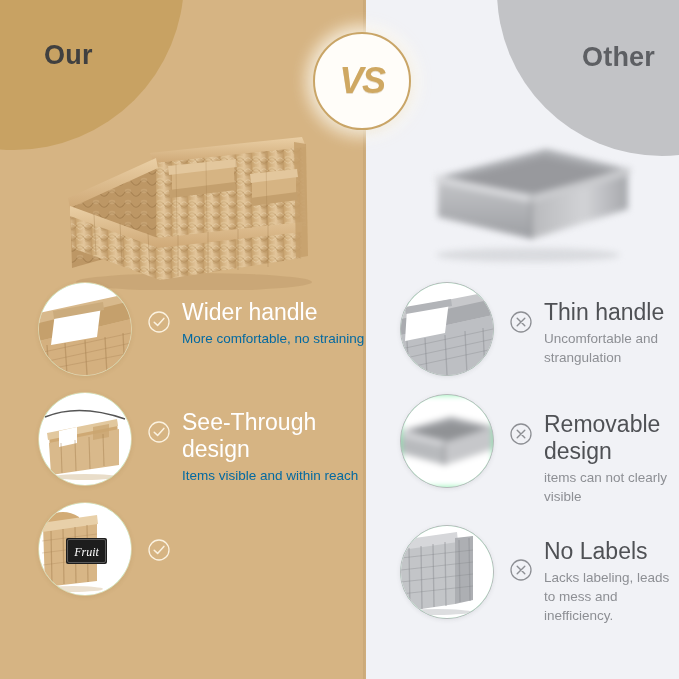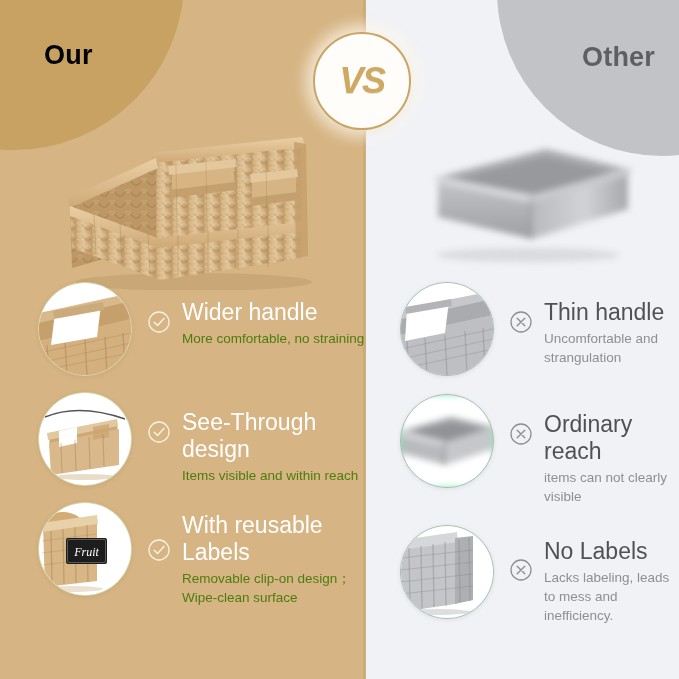--- a/index.html
+++ b/index.html
@@ -59,21 +59,21 @@
   .corner-label {
     position: absolute;
     font-weight: bold;
     letter-spacing: 0.2px;
     user-select: none;
   }
   .label-our {
     left: 44px;
     top: 40px;
     font-size: 27px;
-    color: #000000;
+    color: #404040;
   }
   .label-other {
     right: 24px;
     top: 42px;
     font-size: 27px;
     color: #5d5f63;
   }
 
   
   .vs-badge {
@@ -156,21 +156,21 @@
     margin: 0 0 3px 0;
     font-weight: normal;
   }
   .fsub {
     font-size: 13.5px;
     line-height: 1.42;
     margin: 0;
     font-weight: normal;
   }
   .left-title  { color: #ffffff; }
-  .left-sub    { color: #4d7c0f; }
+  .left-sub    { color: #0369a1; }
   .right-title { color: #4f5155; }
   .right-sub   { color: #8d8f94; }
 
   
   .row-l1 { margin-bottom: 16px; }
   .row-l2 { margin-bottom: 16px; }
   .row-l3 .ftext { padding-top: 10px; }
   .row-l3 .mark  { margin-top: 36px; }
 
   .row-r1 { margin-bottom: 18px; }
@@ -405,24 +405,20 @@
             <ellipse cx="34" cy="86" rx="30" ry="3" fill="#c9a978" opacity="0.35"></ellipse>
           </svg>
         </div>
       </div>
       <div class="mark">
         <svg viewBox="0 0 24 24">
           <circle cx="12" cy="12" r="10" fill="none" stroke="#fbf2e0" stroke-width="1.3"></circle>
           <path d="M7.2 12.3 L10.6 15.4 L16.9 8.4" fill="none" stroke="#fbf2e0" stroke-width="1.5" stroke-linecap="round" stroke-linejoin="round"></path>
         </svg>
       </div>
-      <div class="ftext">
-        <p class="ftitle left-title">With reusable Labels</p>
-        <p class="fsub left-sub">Removable clip-on design；Wipe-clean surface</p>
-      </div>
     </div>
 
   </div>
 
   <div class="rows rows-right">
 
     <div class="feature-row row-r1">
       <div class="thumb thumb-right">
         <div class="art">
           <svg viewBox="0 0 92 92" preserveAspectRatio="none">
@@ -473,21 +469,21 @@
           </svg>
         </div>
       </div>
       <div class="mark">
         <svg viewBox="0 0 24 24">
           <circle cx="12" cy="12" r="10" fill="none" stroke="#8d8f94" stroke-width="1.3"></circle>
           <path d="M8.2 8.2 L15.8 15.8 M15.8 8.2 L8.2 15.8" fill="none" stroke="#8d8f94" stroke-width="1.4" stroke-linecap="round"></path>
         </svg>
       </div>
       <div class="ftext">
-        <p class="ftitle right-title">Ordinary reach</p>
+        <p class="ftitle right-title">Removable design</p>
         <p class="fsub right-sub">items  can not clearly visible</p>
       </div>
     </div>
 
     <div class="feature-row row-r3">
       <div class="thumb thumb-right">
         <div class="art">
           <svg viewBox="0 0 92 92" preserveAspectRatio="none">
             <rect width="92" height="92" fill="#ffffff"></rect>
             <path d="M0 16 L54 8 L54 78 L0 86 Z" fill="#c3c5c8"></path>

